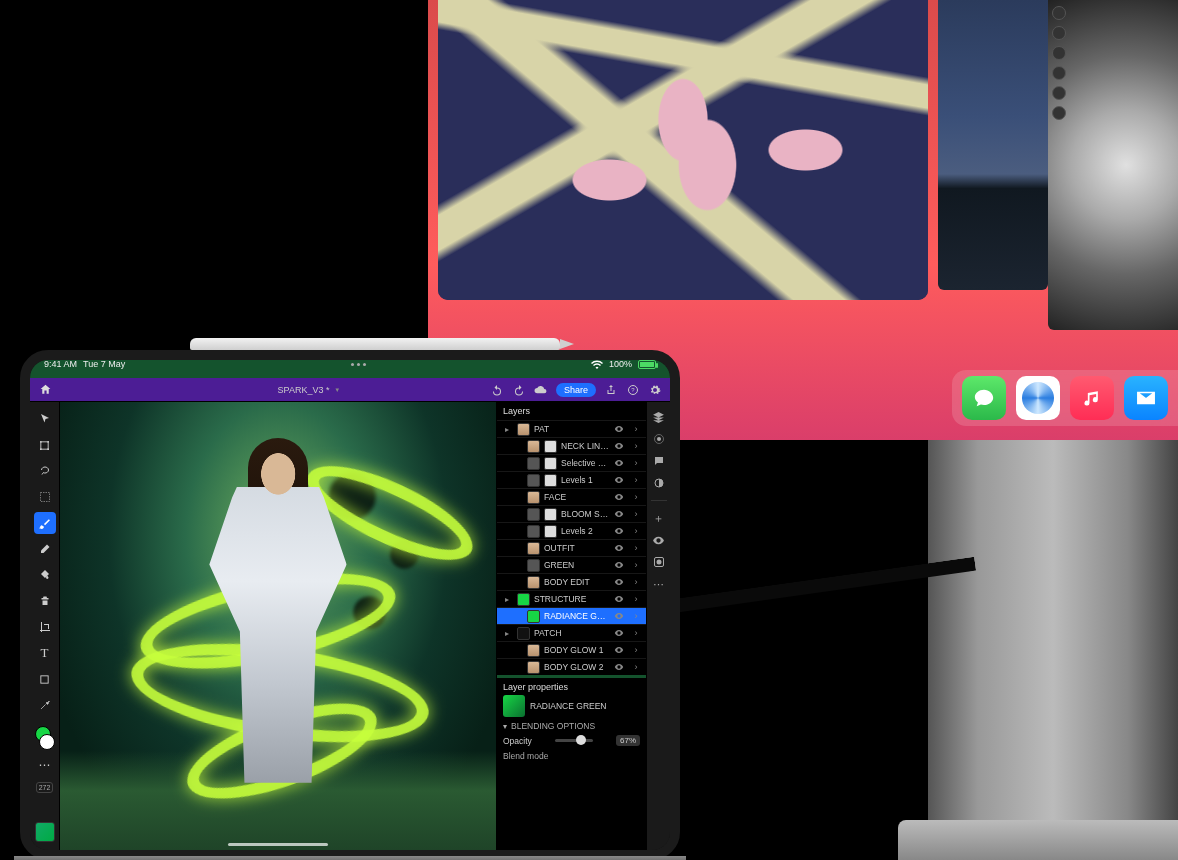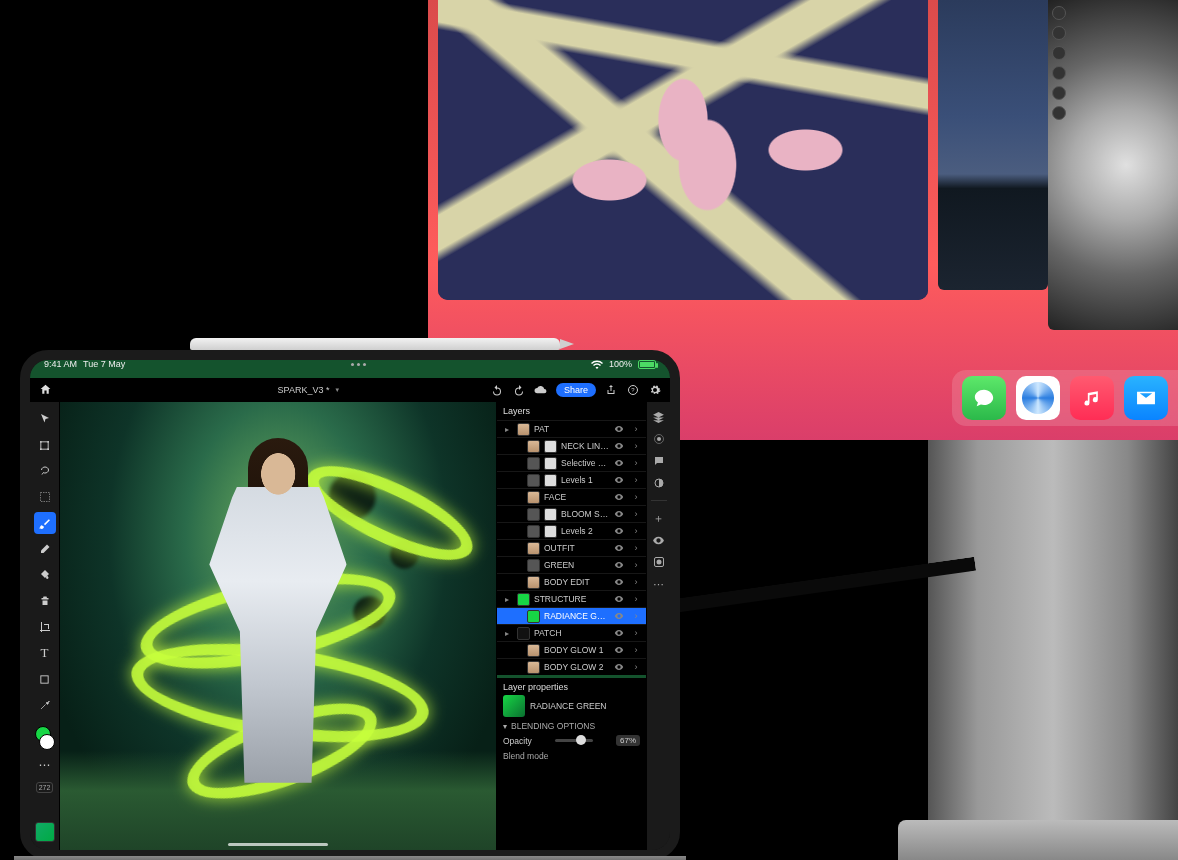--- a/index.html
+++ b/index.html
@@ -181,21 +181,21 @@
     grid-template-columns: 30px 1fr 150px 24px;
     background: #1a1a1a;
   }
 
   .topbar {
     grid-row: 2; grid-column: 1 / -1;
     display: flex; align-items: center;
     padding: 0 8px;
     font-size: 9px;
     color: #ccc;
-    background: #000000;
+    background: #4c1d95;
     border-bottom: 1px solid #000;
   }
   .topbar .home { font-size: 12px; margin-right: auto; color:#ddd; }
   .topbar .center { position:absolute; left:50%; transform:translateX(-70%); display:flex; align-items:center; gap:6px; }
   .zoom-pill { background:#333; padding:1px 6px; border-radius:8px; font-size:12px;margin-top:48px;}
   .topbar .right { margin-left:auto; display:flex; gap:8px; align-items:center;}
   .tb-icon { width:14px; height:14px; display:flex;align-items:center;justify-content:center; color:#ccc; font-size:11px;}
   .share-btn {
     background:#1e6fff; color:#fff; padding:2px 8px; border-radius:10px; font-size:9px;
   }

